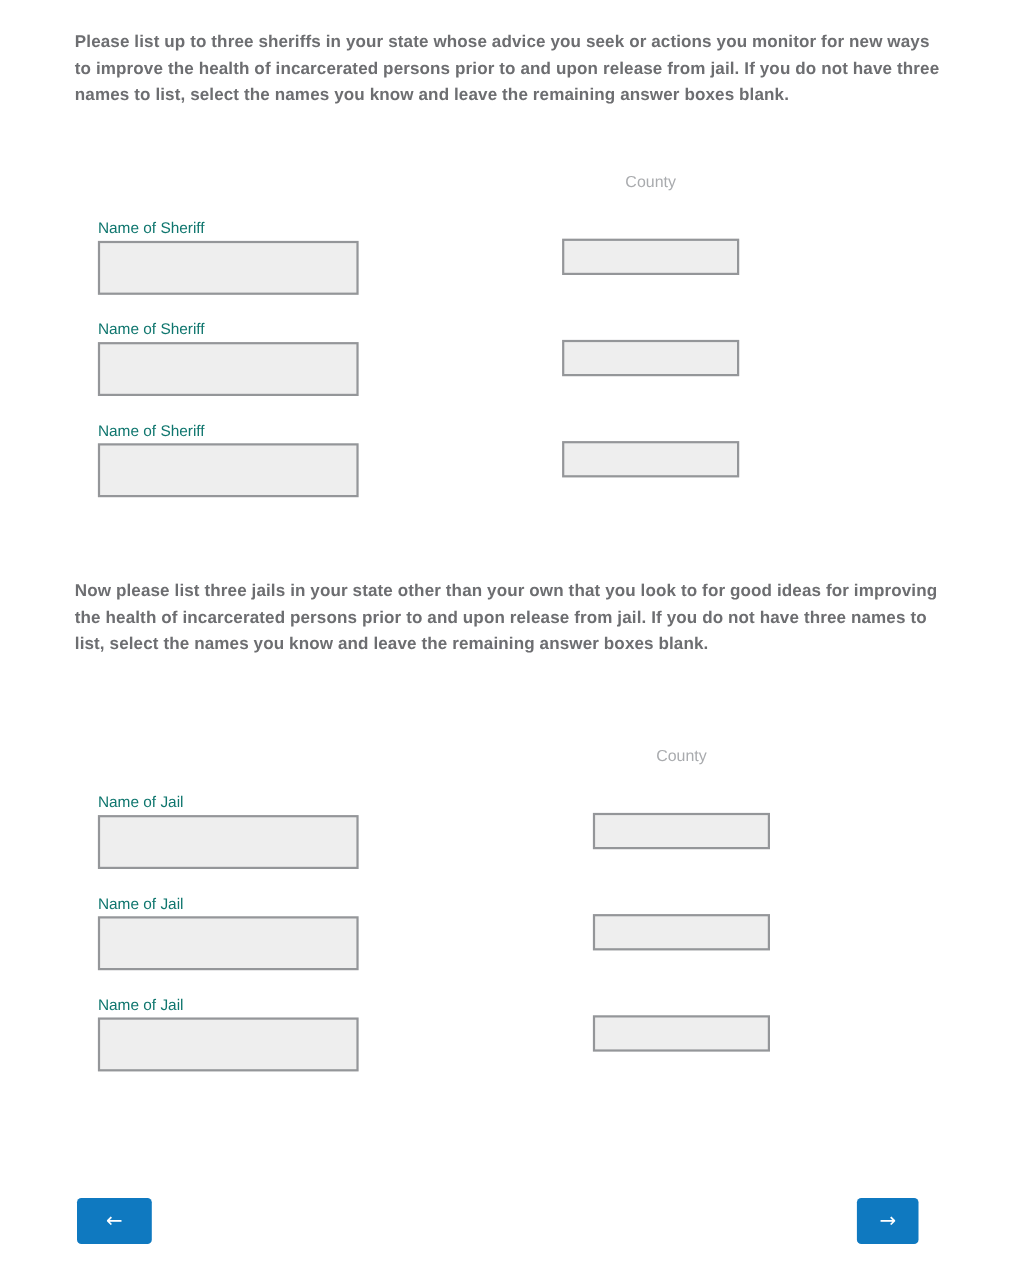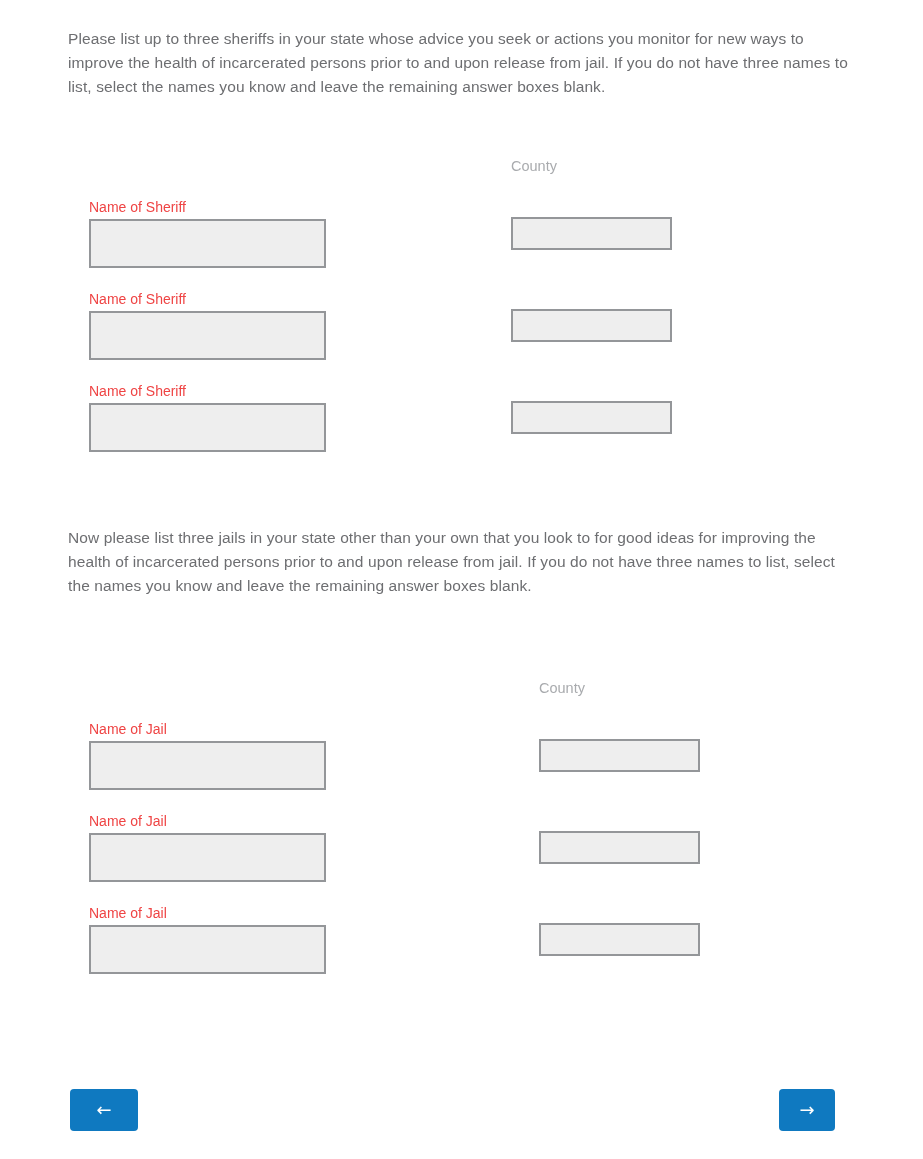--- a/index.html
+++ b/index.html
@@ -12,41 +12,42 @@
     height: 1159px;
     background: #ffffff;
     overflow: hidden;
   }
 
   .question-text {
     position: absolute;
     left: 68px;
     width: 790px;
     color: #6d6e71;
-    font-weight: normal;
+    font-weight: bold;
     font-size: 15.5px;
     line-height: 24px;
     letter-spacing: 0.1px;
   }
   #question1-text { top: 27px; }
   #question2-text { top: 526px; }
 
   .county-header {
     position: absolute;
     width: 161px;
+    text-align: center;
     color: #a9abae;
     font-size: 14.5px;
   }
   #county-header-1 { left: 511px; top: 158px; }
   #county-header-2 { left: 539px; top: 680px; }
 
   .row-label {
     position: absolute;
     left: 89px;
-    color: #ef4444;
+    color: #0f766e;
     font-size: 14px;
   }
 
   .name-input {
     position: absolute;
     left: 89px;
     width: 237px;
     height: 49px;
     background: #eeeeee;
     border: 2px solid #949699;

